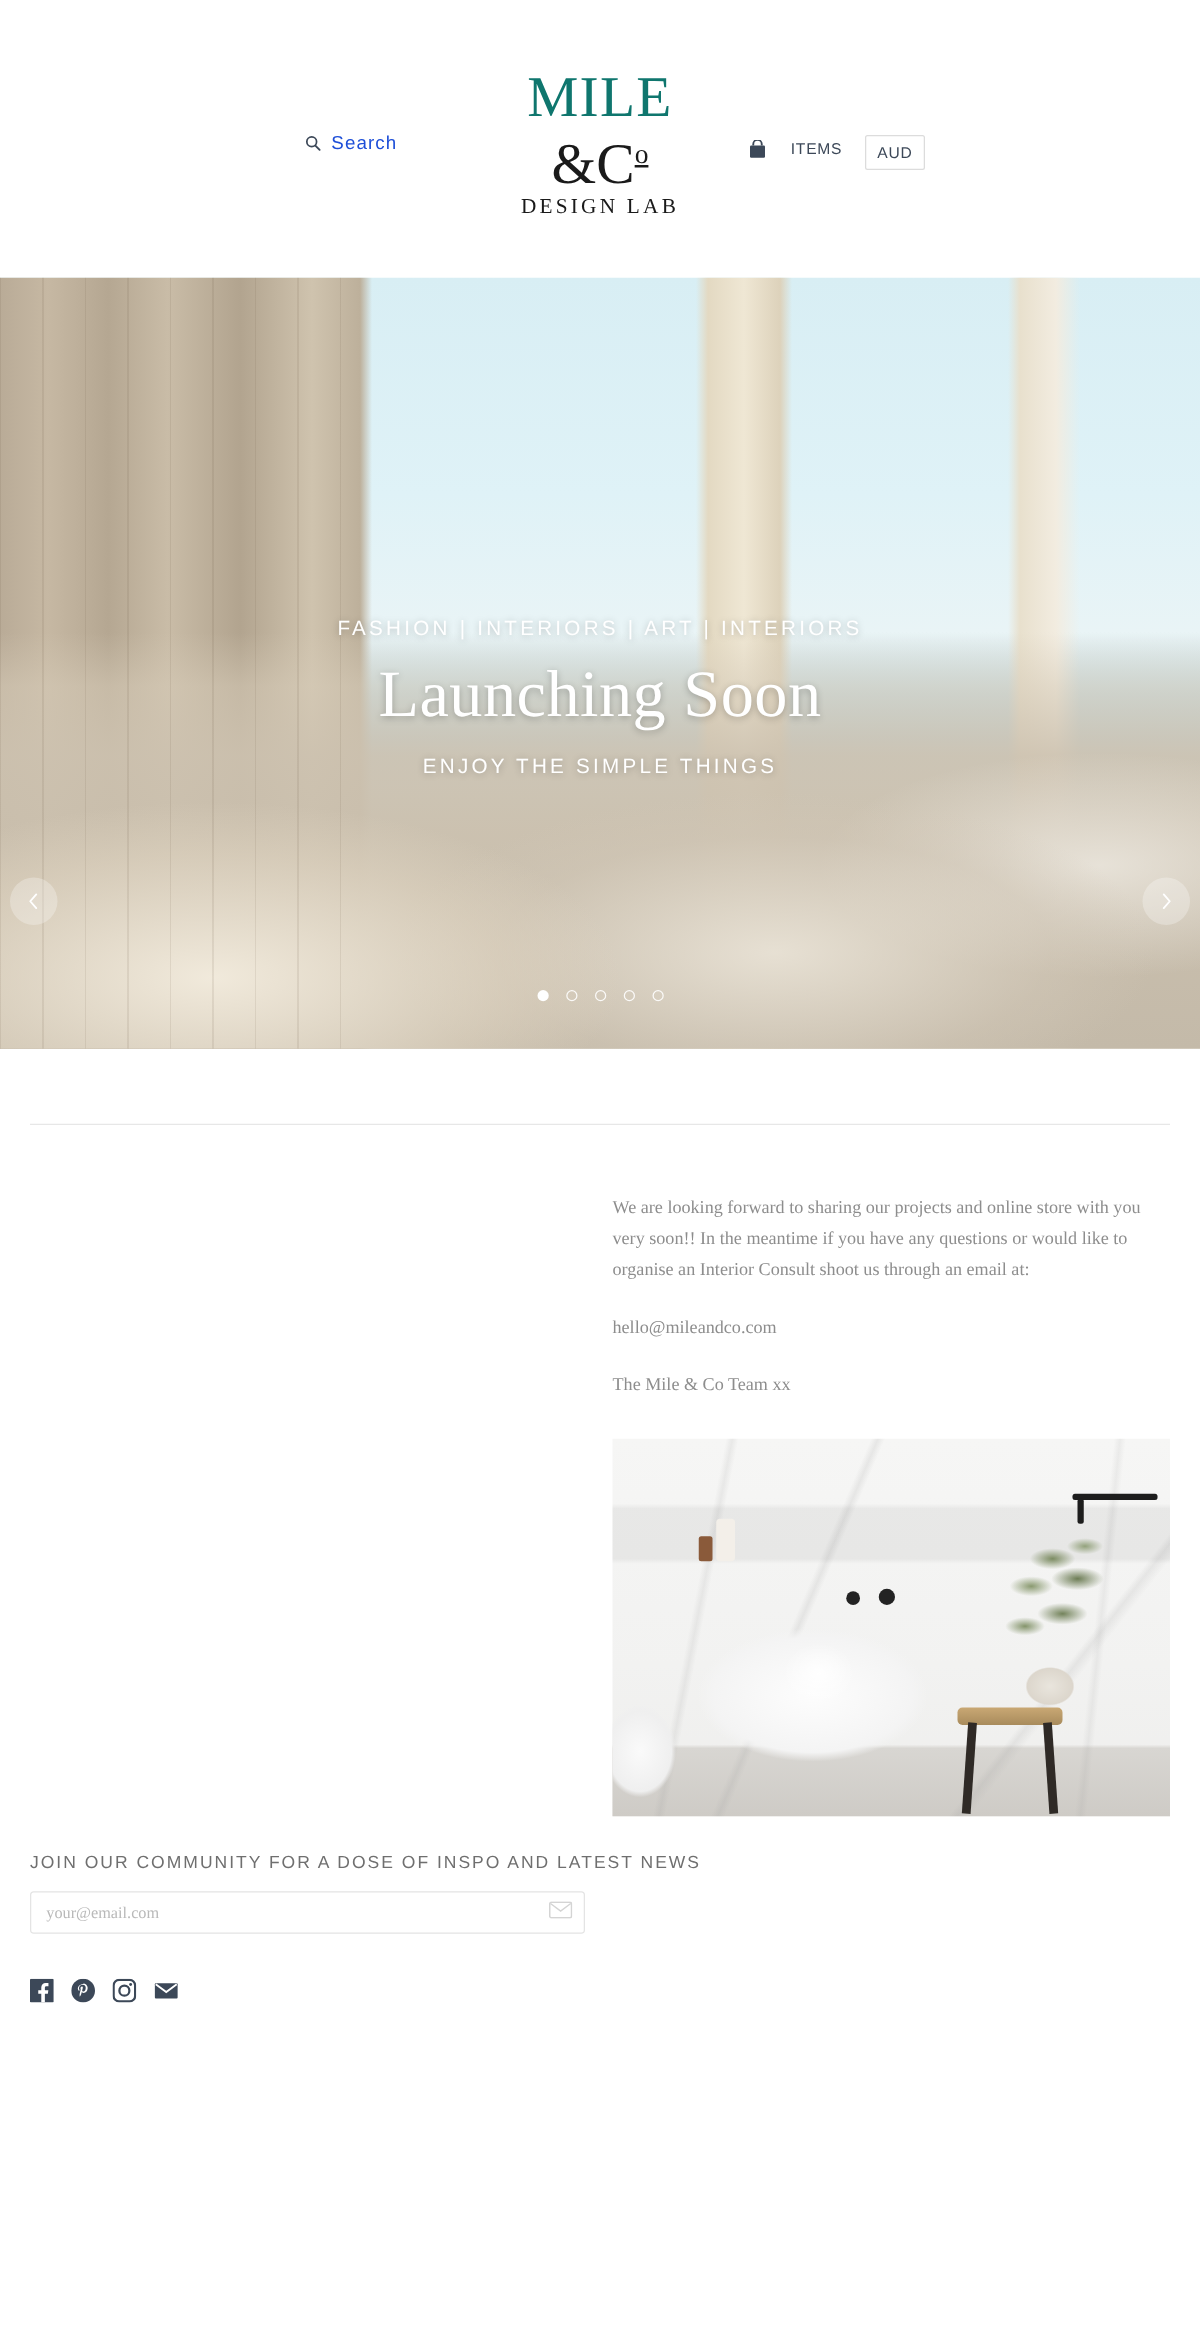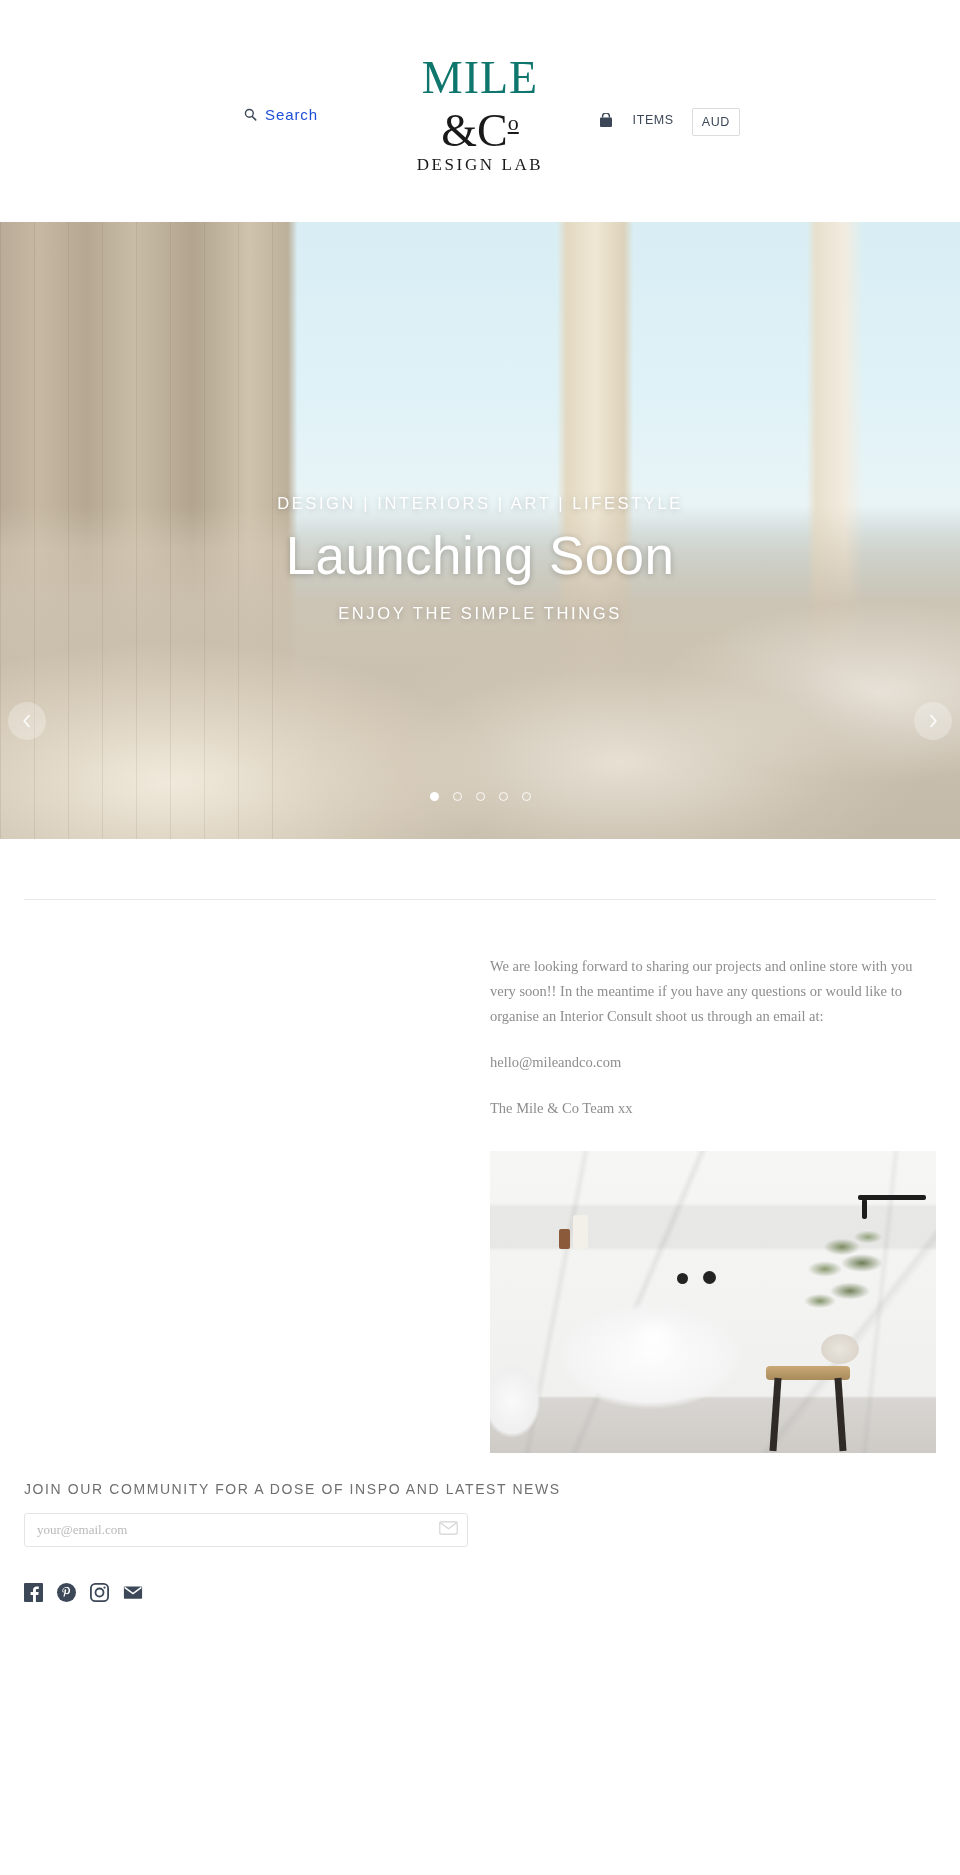--- a/index.html
+++ b/index.html
@@ -170,21 +170,21 @@
     text-shadow: 0 1px 6px rgba(0,0,0,0.25);
   }
   .hero-kicker {
     font-size: 16.5px;
     letter-spacing: 2.6px;
     color: #ffffff;
     font-weight: 400;
     line-height: 22px;
   }
   .hero-title {
-    font-family: Liberation Sans, sans-serif;
+    font-family: Liberation Serif, serif;
     font-size: 53px;
     line-height: 72px;
     color: #ffffff;
     font-weight: 400;
     letter-spacing: 0.4px;
     margin-top: 6px;
   }
   .hero-sub {
     font-size: 16.5px;
     letter-spacing: 2.6px;
@@ -451,21 +451,21 @@
     </div>
     <div class="currency-box">AUD</div>
   </div>
 
 </header>
 
 <section class="hero">
   <div class="hero-img"></div>
 
   <div class="hero-caption">
-    <div class="hero-kicker">DESIGN | INTERIORS | ART | LIFESTYLE</div>
+    <div class="hero-kicker">FASHION | INTERIORS | ART | INTERIORS</div>
     <div class="hero-title">Launching Soon</div>
     <div class="hero-sub">ENJOY THE SIMPLE THINGS</div>
   </div>
 
   <div class="hero-arrow prev">
     <span>
       <svg width="10" height="14" viewBox="0 0 10 14">
         <polyline points="7,1.5 2.2,7 7,12.5" fill="none" stroke="#ffffff" stroke-width="1.5" stroke-linecap="round" stroke-linejoin="round"></polyline>
       </svg>
     </span>

